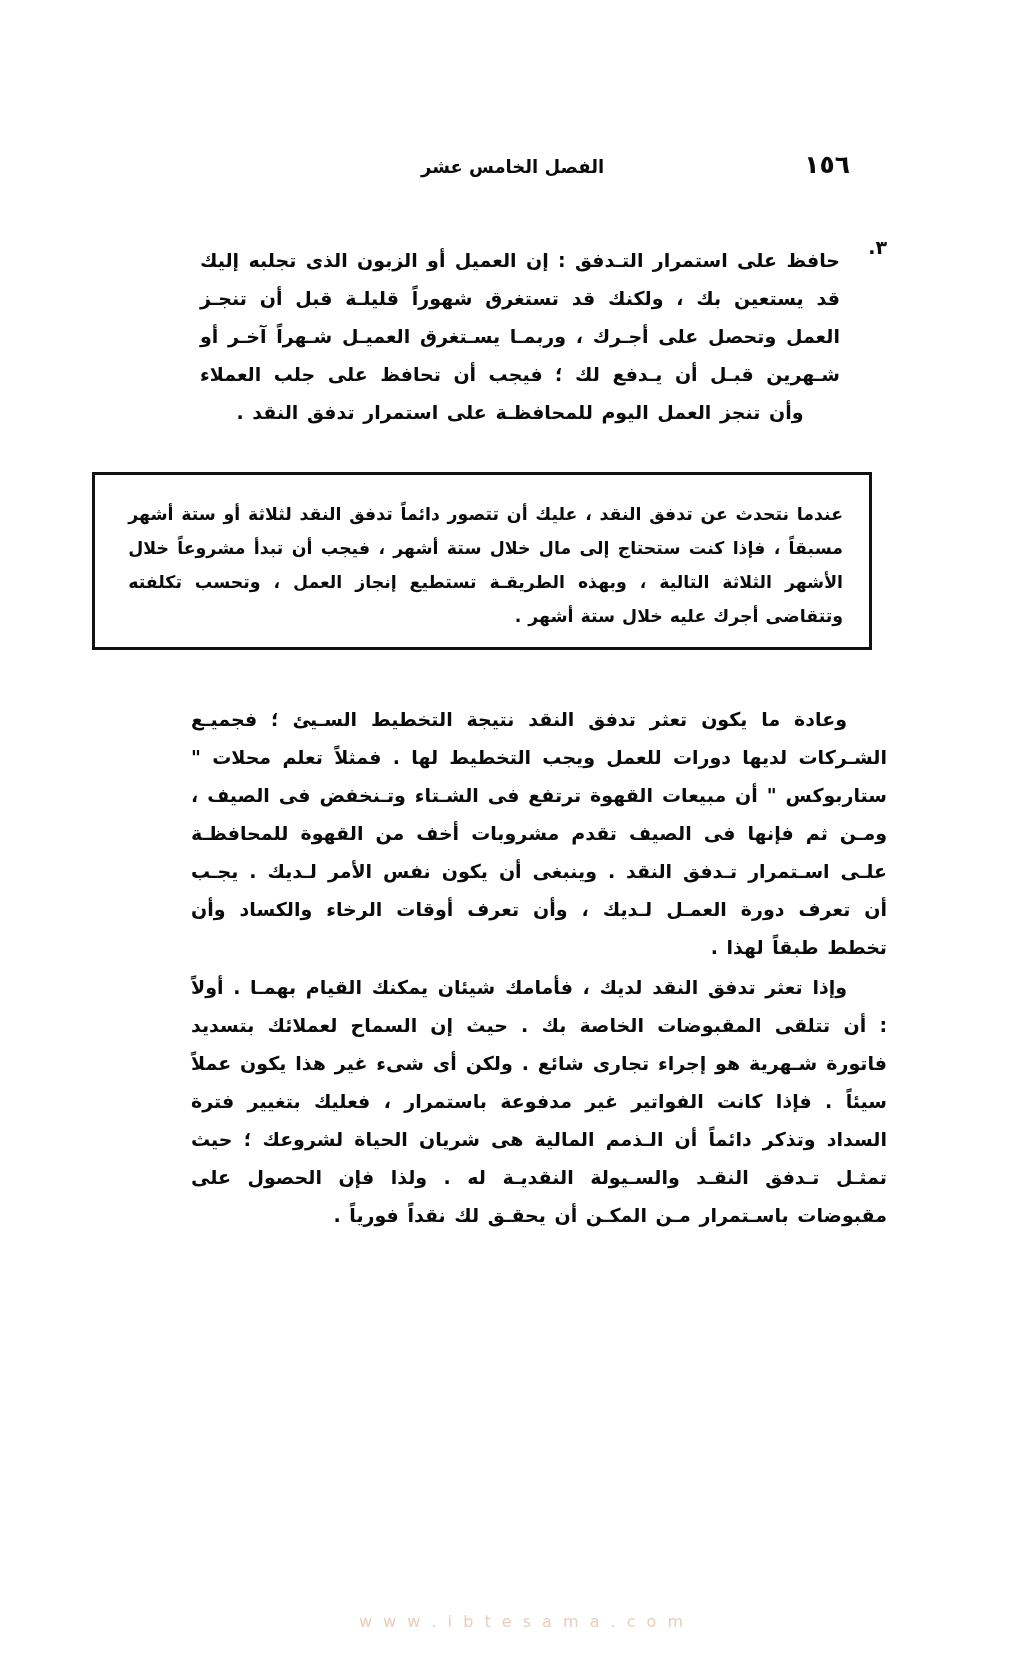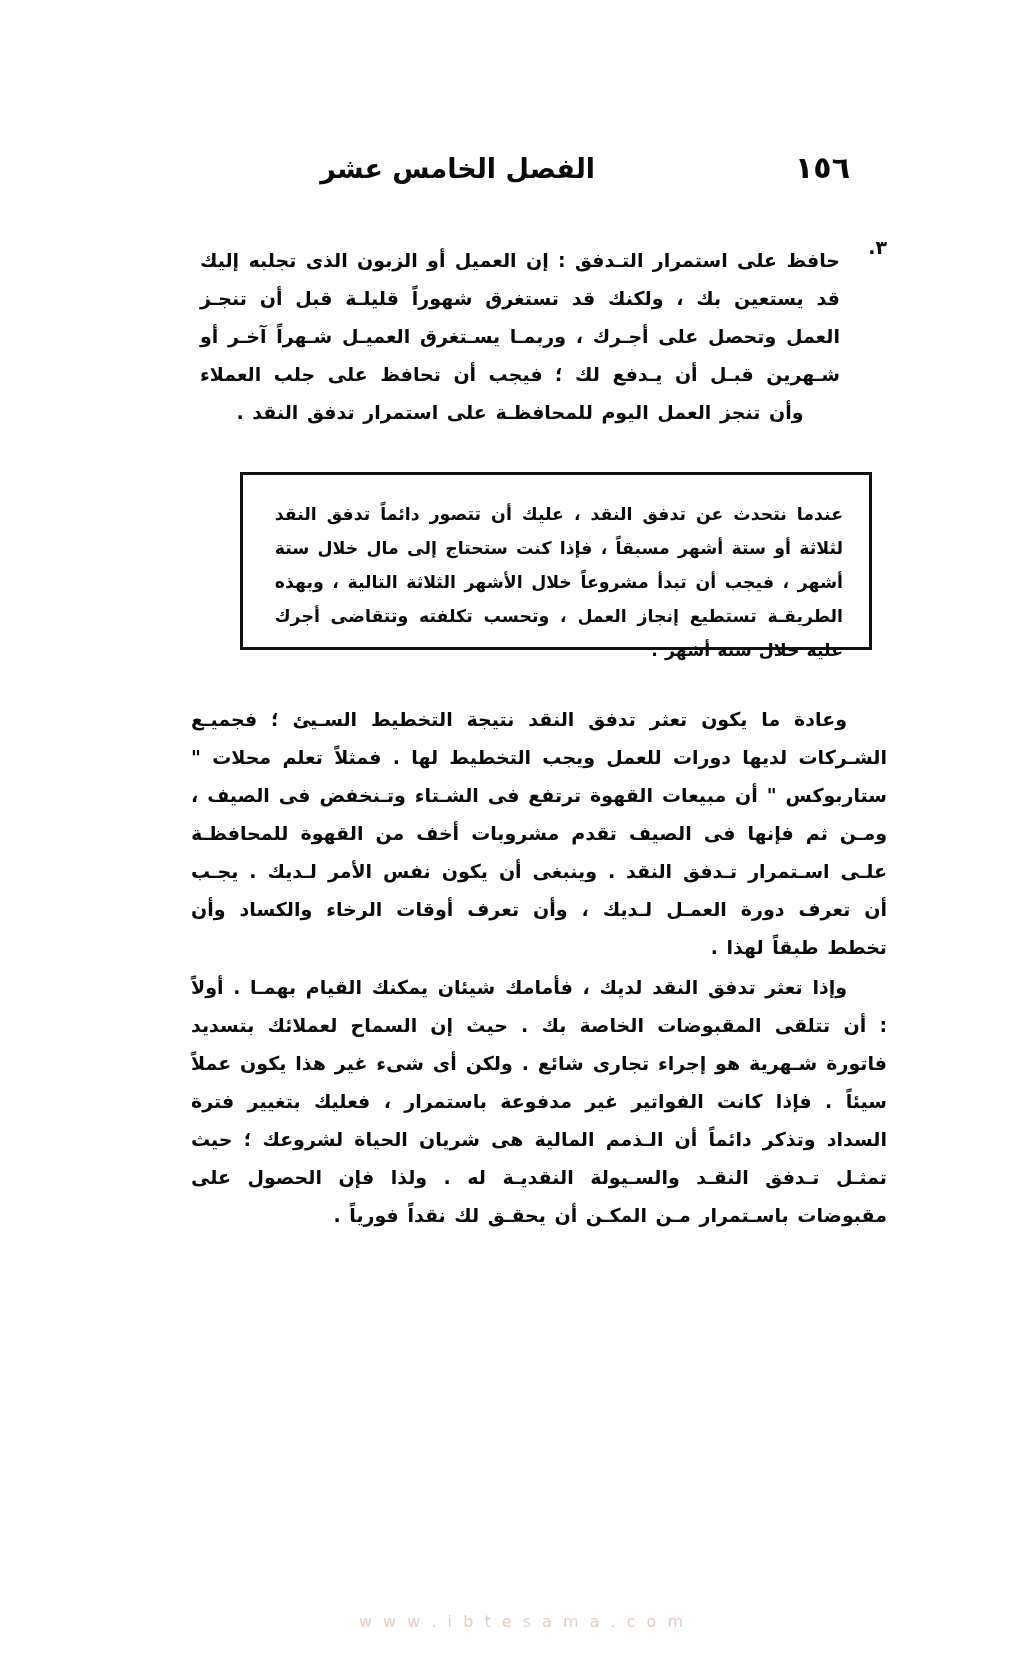--- a/index.html
+++ b/index.html
@@ -29,30 +29,30 @@
     left: 170px;
     height: 34px;
     display: flex;
     flex-direction: row;
     align-items: baseline;
     justify-content: flex-start;
   }
 
   .running-head .page-number {
     font-family: "DejaVu Sans", sans-serif;
-    font-size: 30px;
+    font-size: 25px;
     font-weight: 700;
     color: #0b0b0b;
     letter-spacing: 1px;
     margin-left: 0;
   }
 
   .running-head .chapter-title {
     font-family: "DejaVu Sans", sans-serif;
-    font-size: 27px;
+    font-size: 18px;
     font-weight: 700;
     color: #0b0b0b;
     margin-right: 200px;
     white-space: nowrap;
   }
 
   
   .content {
     position: absolute;
     top: 228px;
@@ -100,21 +100,21 @@
 
   p.arabic.indent {
     text-indent: 40px;
   }
 
   
   .callout {
     position: absolute;
     top: 472px;
     right: 148px;
-    width: 632px;
+    width: 780px;
     height: 178px;
     border: 3px solid #111111;
     box-sizing: border-box;
     background: #ffffff;
   }
 
   .callout-inner {
     padding: 22px 26px 10px 26px;
   }
 

